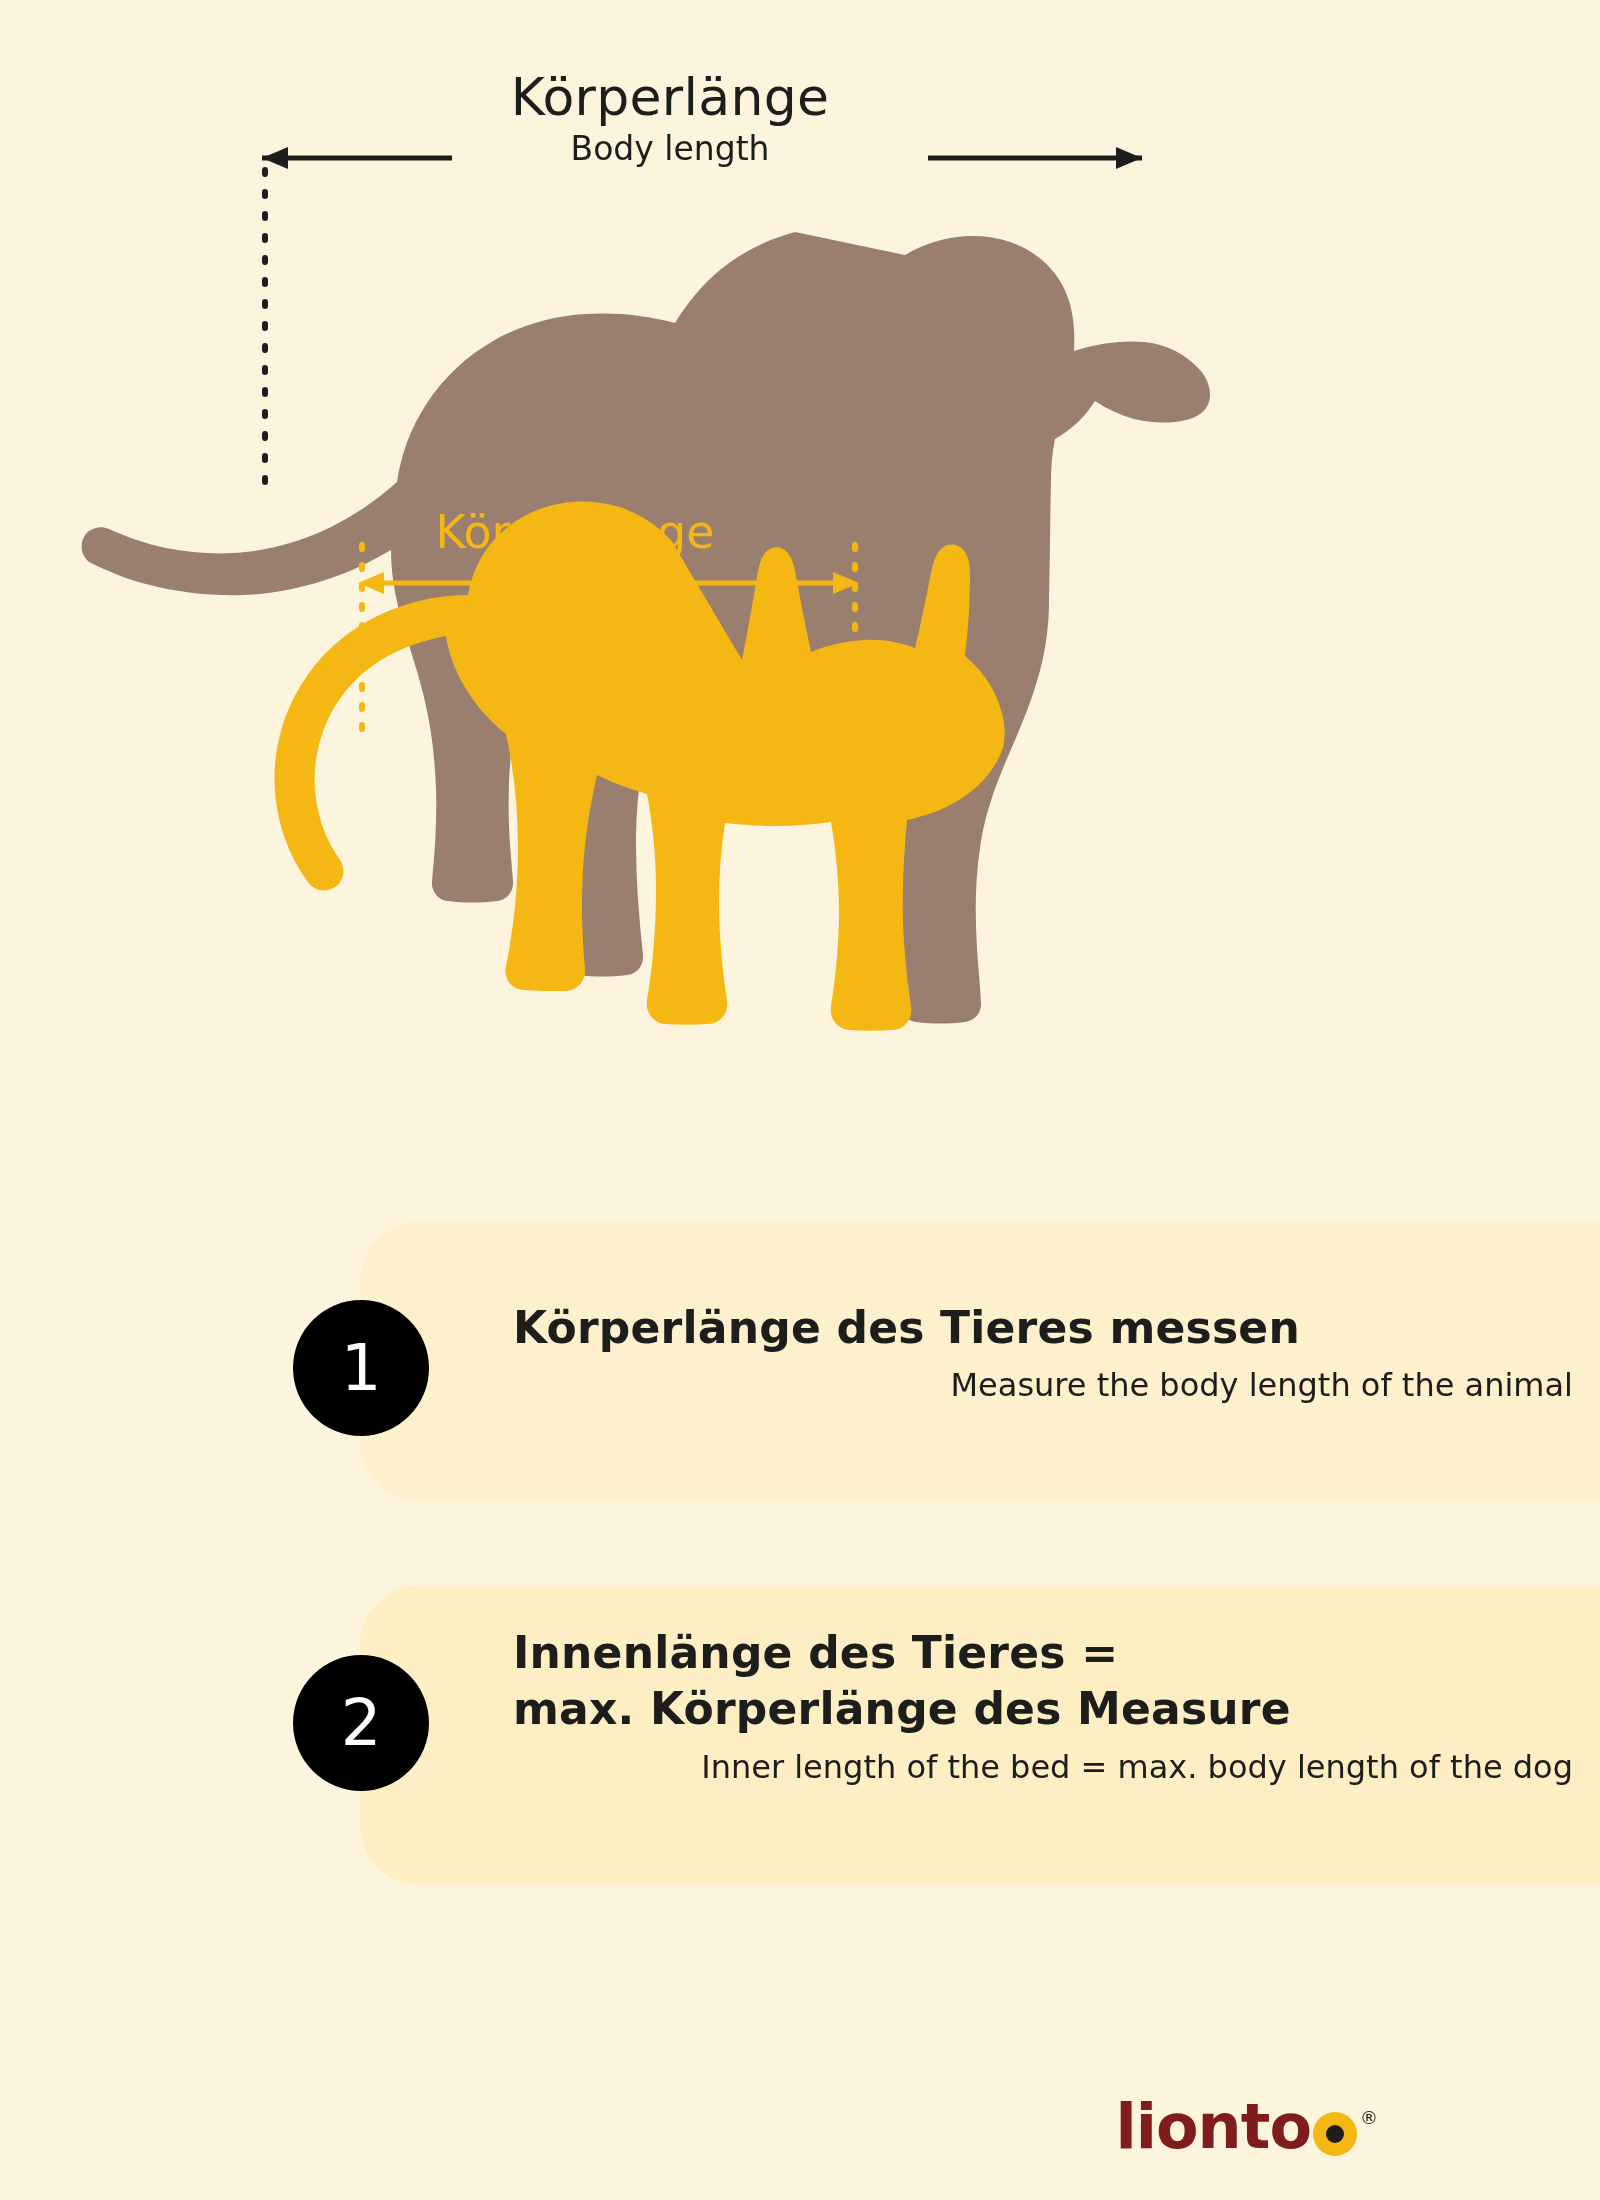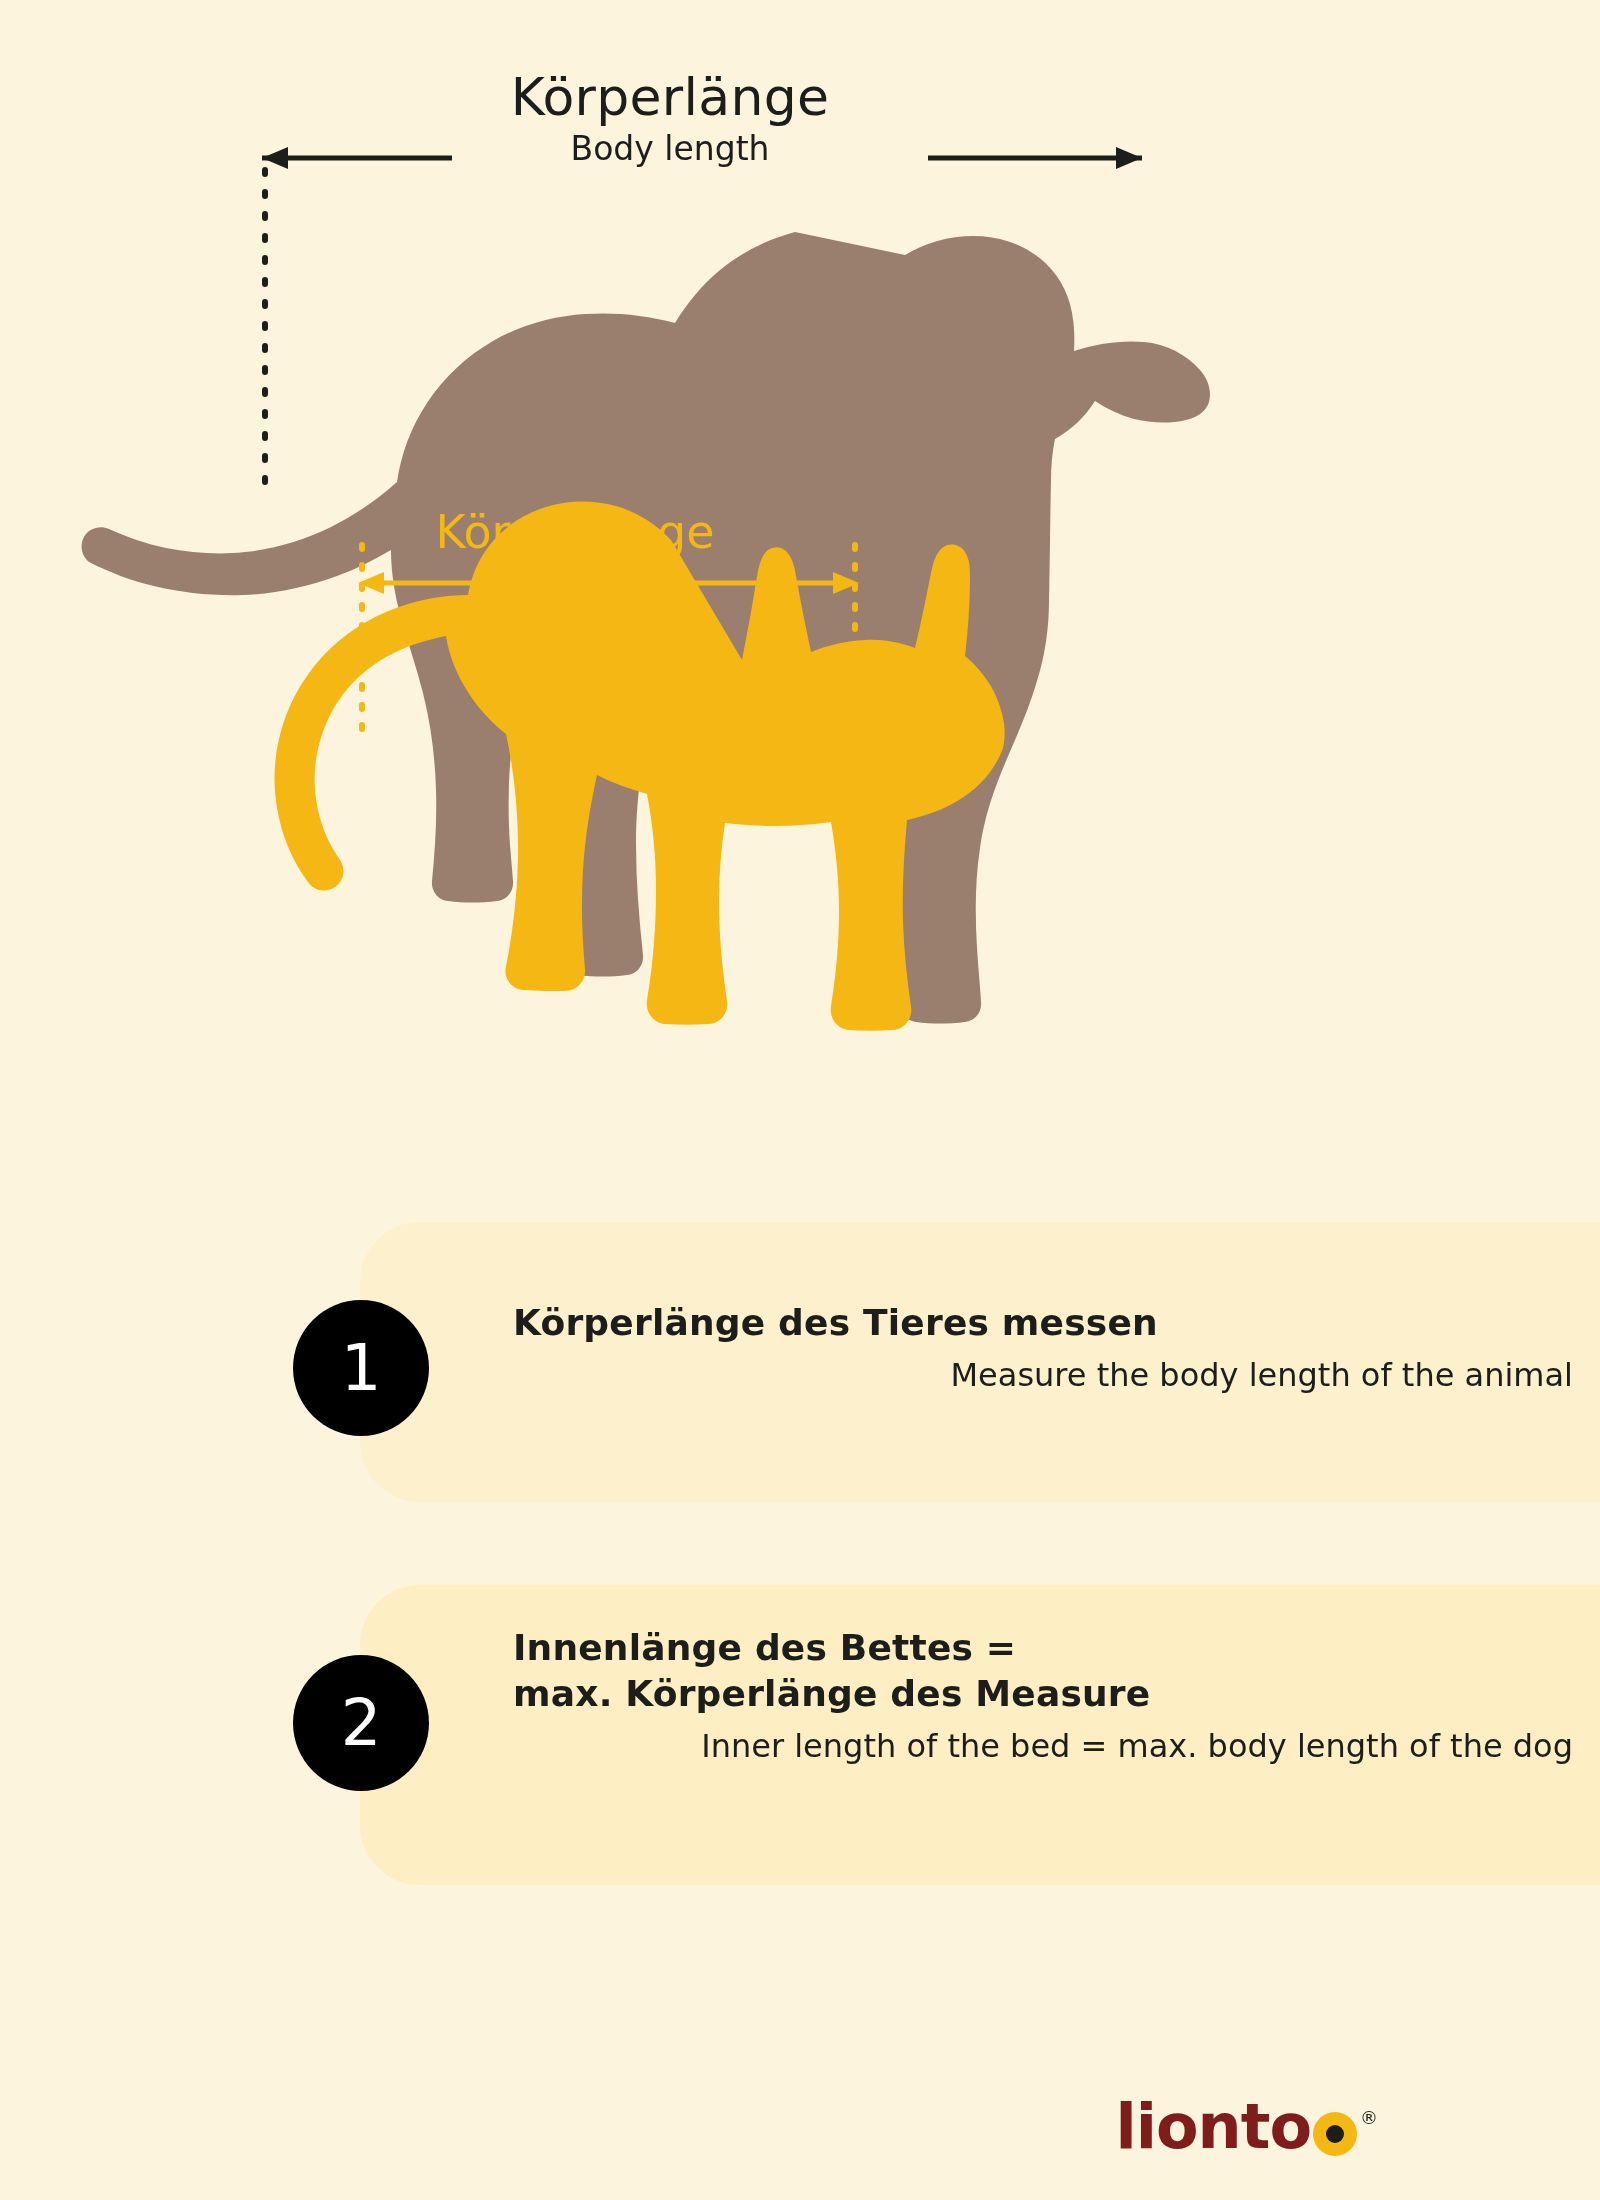--- a/index.html
+++ b/index.html
@@ -111,21 +111,21 @@
   .step-text {
     position: absolute;
     left: 513px;
     width: 1060px;
     z-index: 5;
   }
   .step-text.one { top: 1300px; }
   .step-text.two { top: 1625px; }
 
   .step-title {
-    font-size: 36px;
+    font-size: 44px;
     font-weight: bold;
     color: #1d1d1b;
     line-height: 1.28;
     letter-spacing: 0.2px;
   }
   .step-sub {
     font-size: 32px;
     color: #1d1d1b;
     line-height: 1.3;
     margin-top: 9px;
@@ -348,21 +348,21 @@
   <div class="step-card light one"></div>
   <div class="step-badge one">1</div>
   <div class="step-text one">
     <div class="step-title">Körperlänge des Tieres messen</div>
     <div class="step-sub">Measure the body length of the animal</div>
   </div>
 
   <div class="step-card two"></div>
   <div class="step-badge two">2</div>
   <div class="step-text two">
-    <div class="step-title">Innenlänge des Bettes =</div>
+    <div class="step-title">Innenlänge des Tieres =</div>
     <div class="step-title">max. Körperlänge des Measure</div>
     <div class="step-sub">Inner length of the bed = max. body length of the dog</div>
   </div>
 
   <div class="logo">
     <span class="logo-text">lionto</span>
     <span class="logo-mark"></span>
     <span class="logo-r">®</span>
   </div>
 

